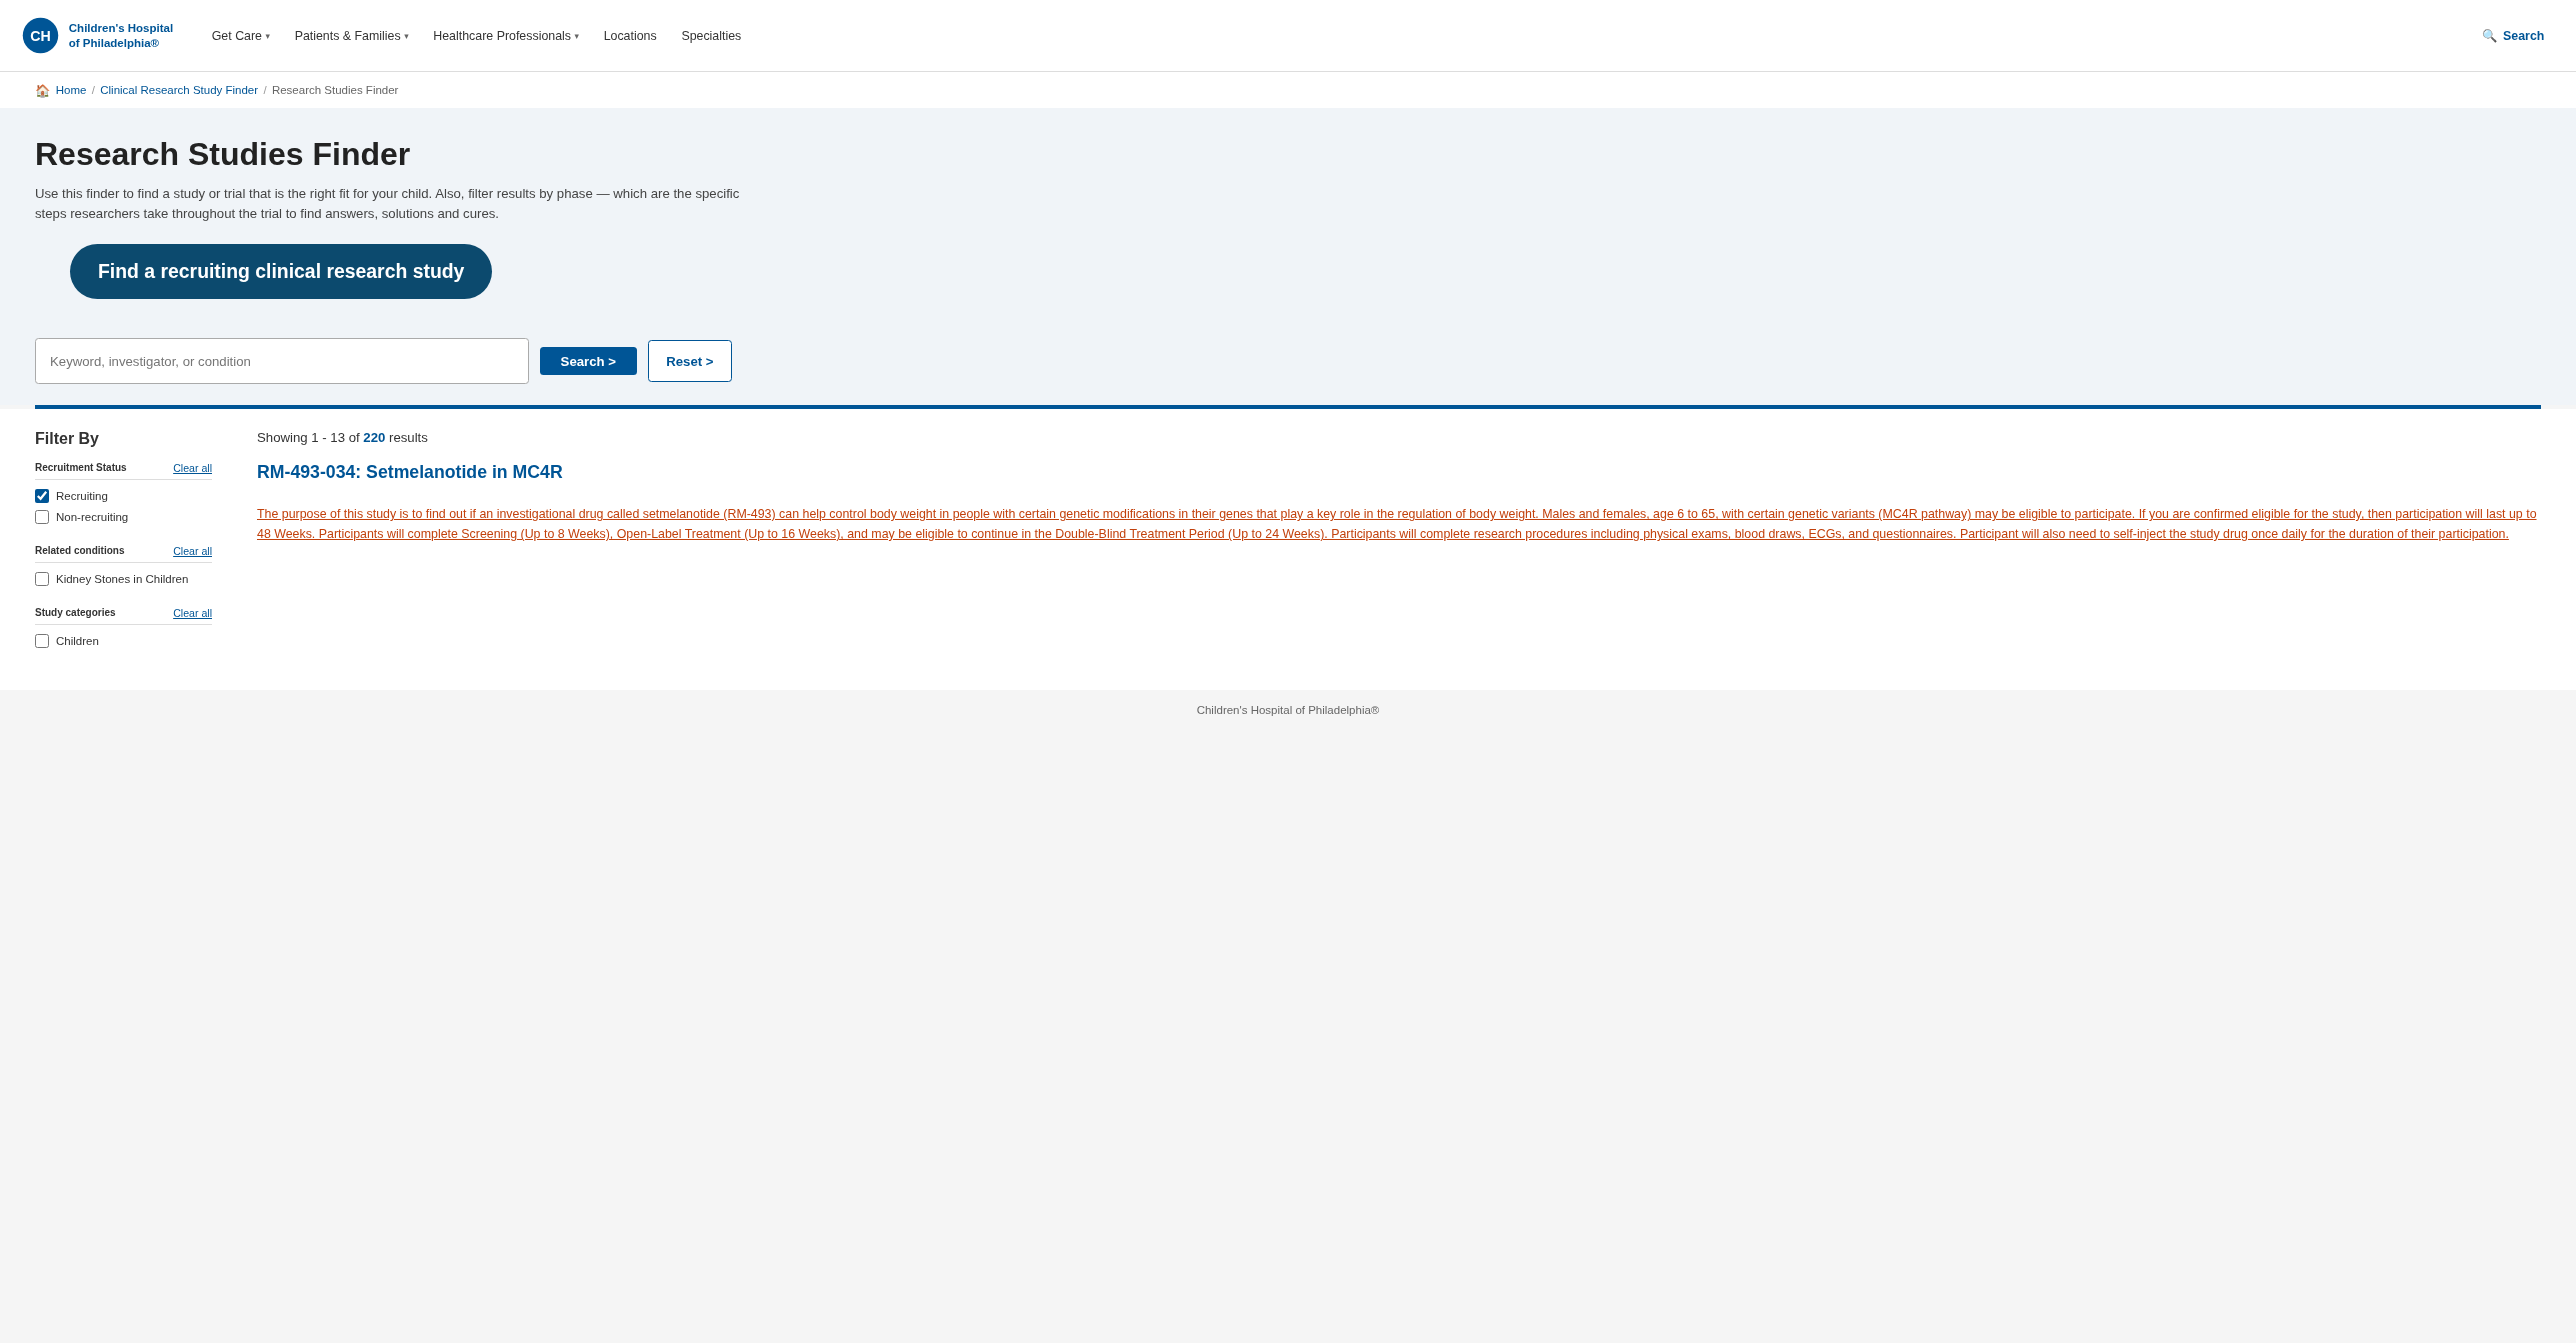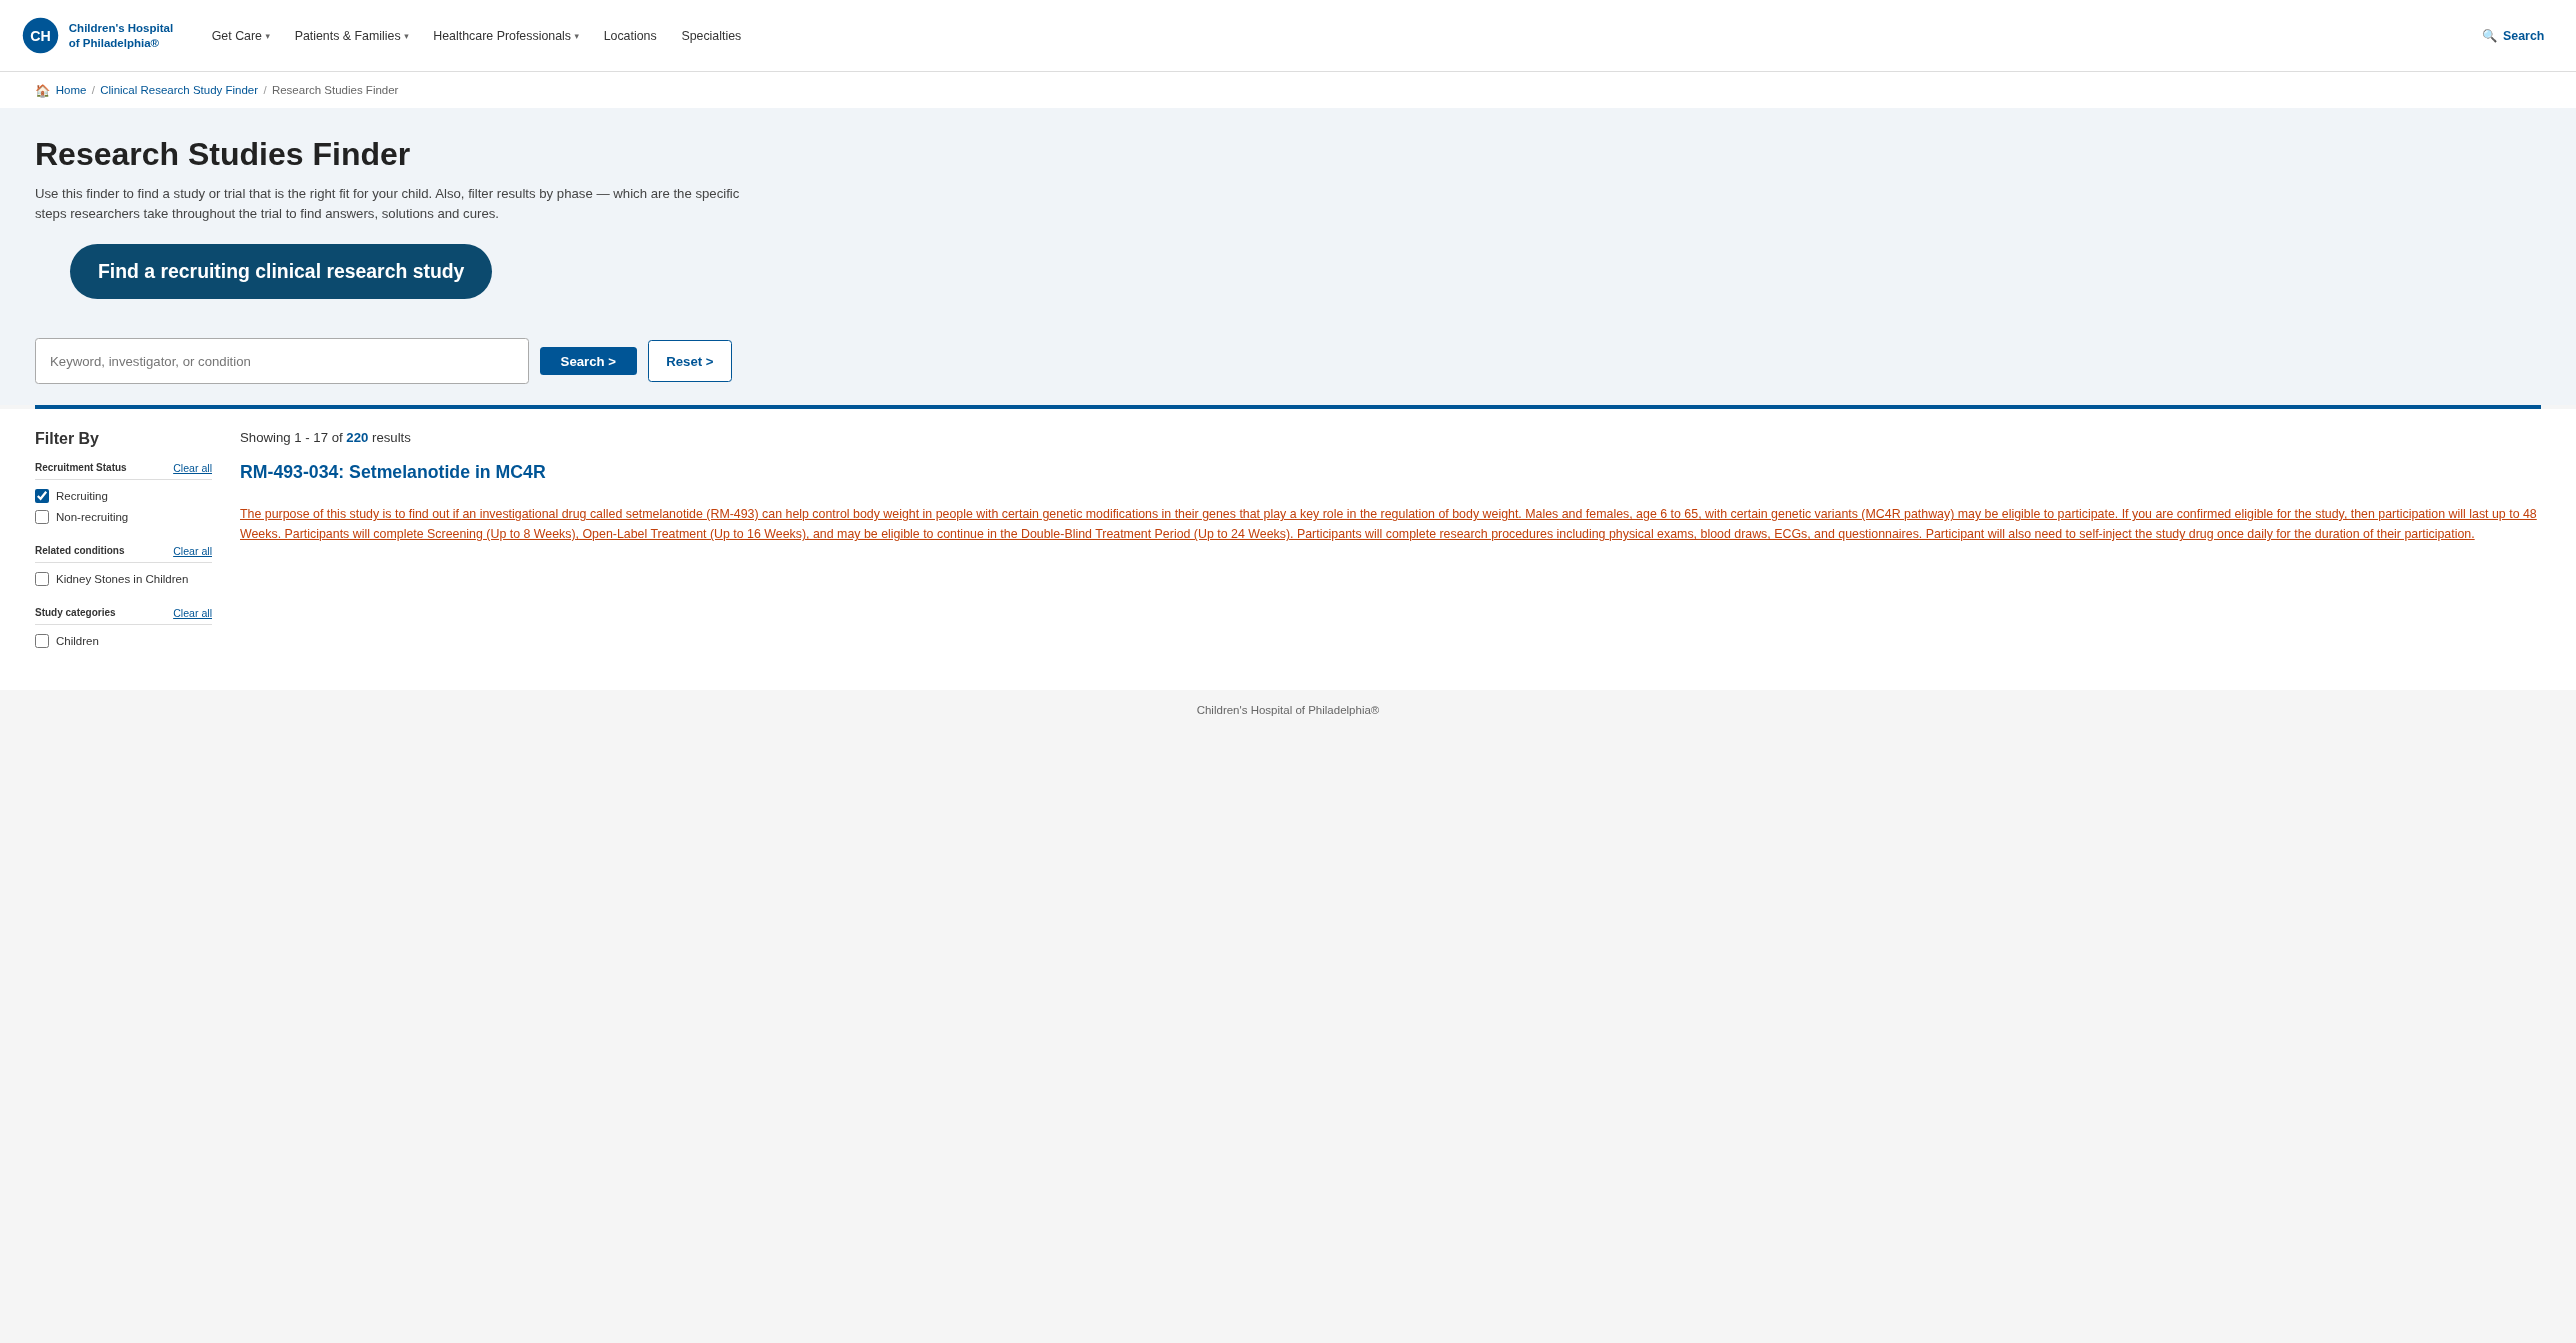--- a/index.html
+++ b/index.html
@@ -160,21 +160,21 @@
     
     .blue-divider {
       height: 3.5px;
       background: #005596;
       margin: 0 35px;
     }
 
     
     .main-content {
       display: flex;
-      gap: 0;
+      gap: 17px;
       padding: 21px 35px;
       background: #fff;
     }
 
     
     .sidebar {
       width: 177px;
       flex-shrink: 0;
       margin-right: 28px;
     }
@@ -379,21 +379,21 @@
       </div>
       <label class="filter-item">
         <input type="checkbox" style="">
         <span>Children</span>
       </label>
     </div>
   </aside>
 
   <div class="results-area">
     <div class="results-count">
-      <span>Showing 1 - 17 of </span><strong>220</strong><span> results</span>
+      <span>Showing 1 - 13 of </span><strong>220</strong><span> results</span>
     </div>
 
     <div class="result-item">
       <a class="result-title" href="#">RM-493-034: Setmelanotide in MC4R</a>
       <p class="result-desc">The purpose of this study is to find out if an investigational drug called setmelanotide (RM-493) can help control body weight in people with certain genetic modifications in their genes that play a key role in the regulation of body weight. Males and females, age 6 to 65, with certain genetic variants (MC4R pathway) may be eligible to participate.  If you are confirmed eligible for the study, then participation will last up to 48 Weeks.  Participants will complete Screening (Up to 8 Weeks), Open-Label Treatment (Up to 16 Weeks), and may be eligible to continue in the Double-Blind Treatment Period (Up to 24 Weeks).  Participants will complete research procedures including physical exams, blood draws, ECGs, and questionnaires. Participant will also need to self-inject the study drug once daily for the duration of their participation.</p>
     </div>
   </div>
 </div>
 
 <div class="footer-note">

